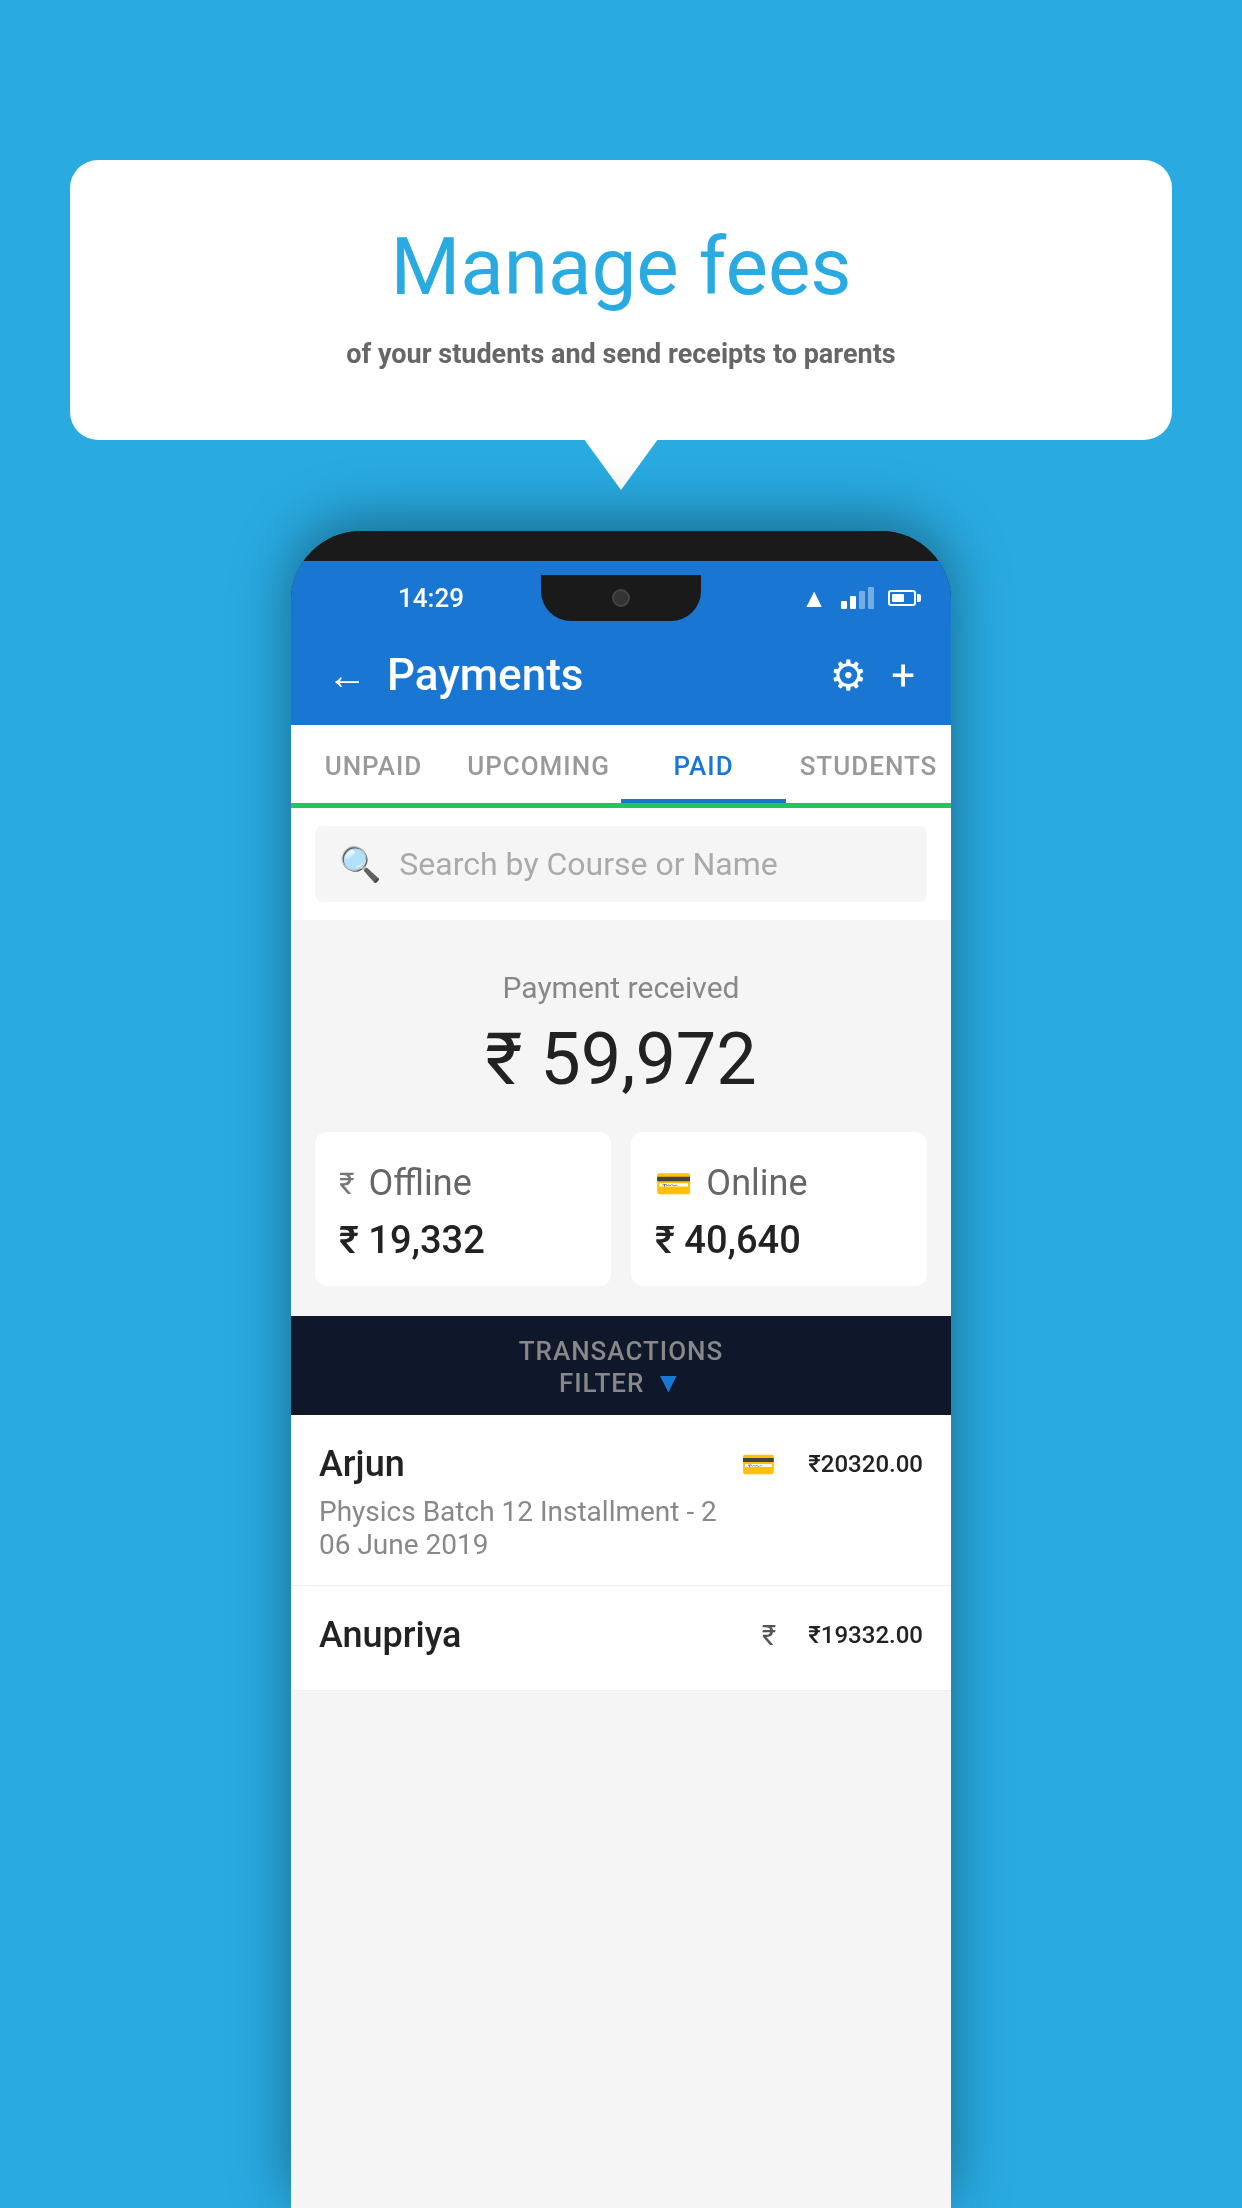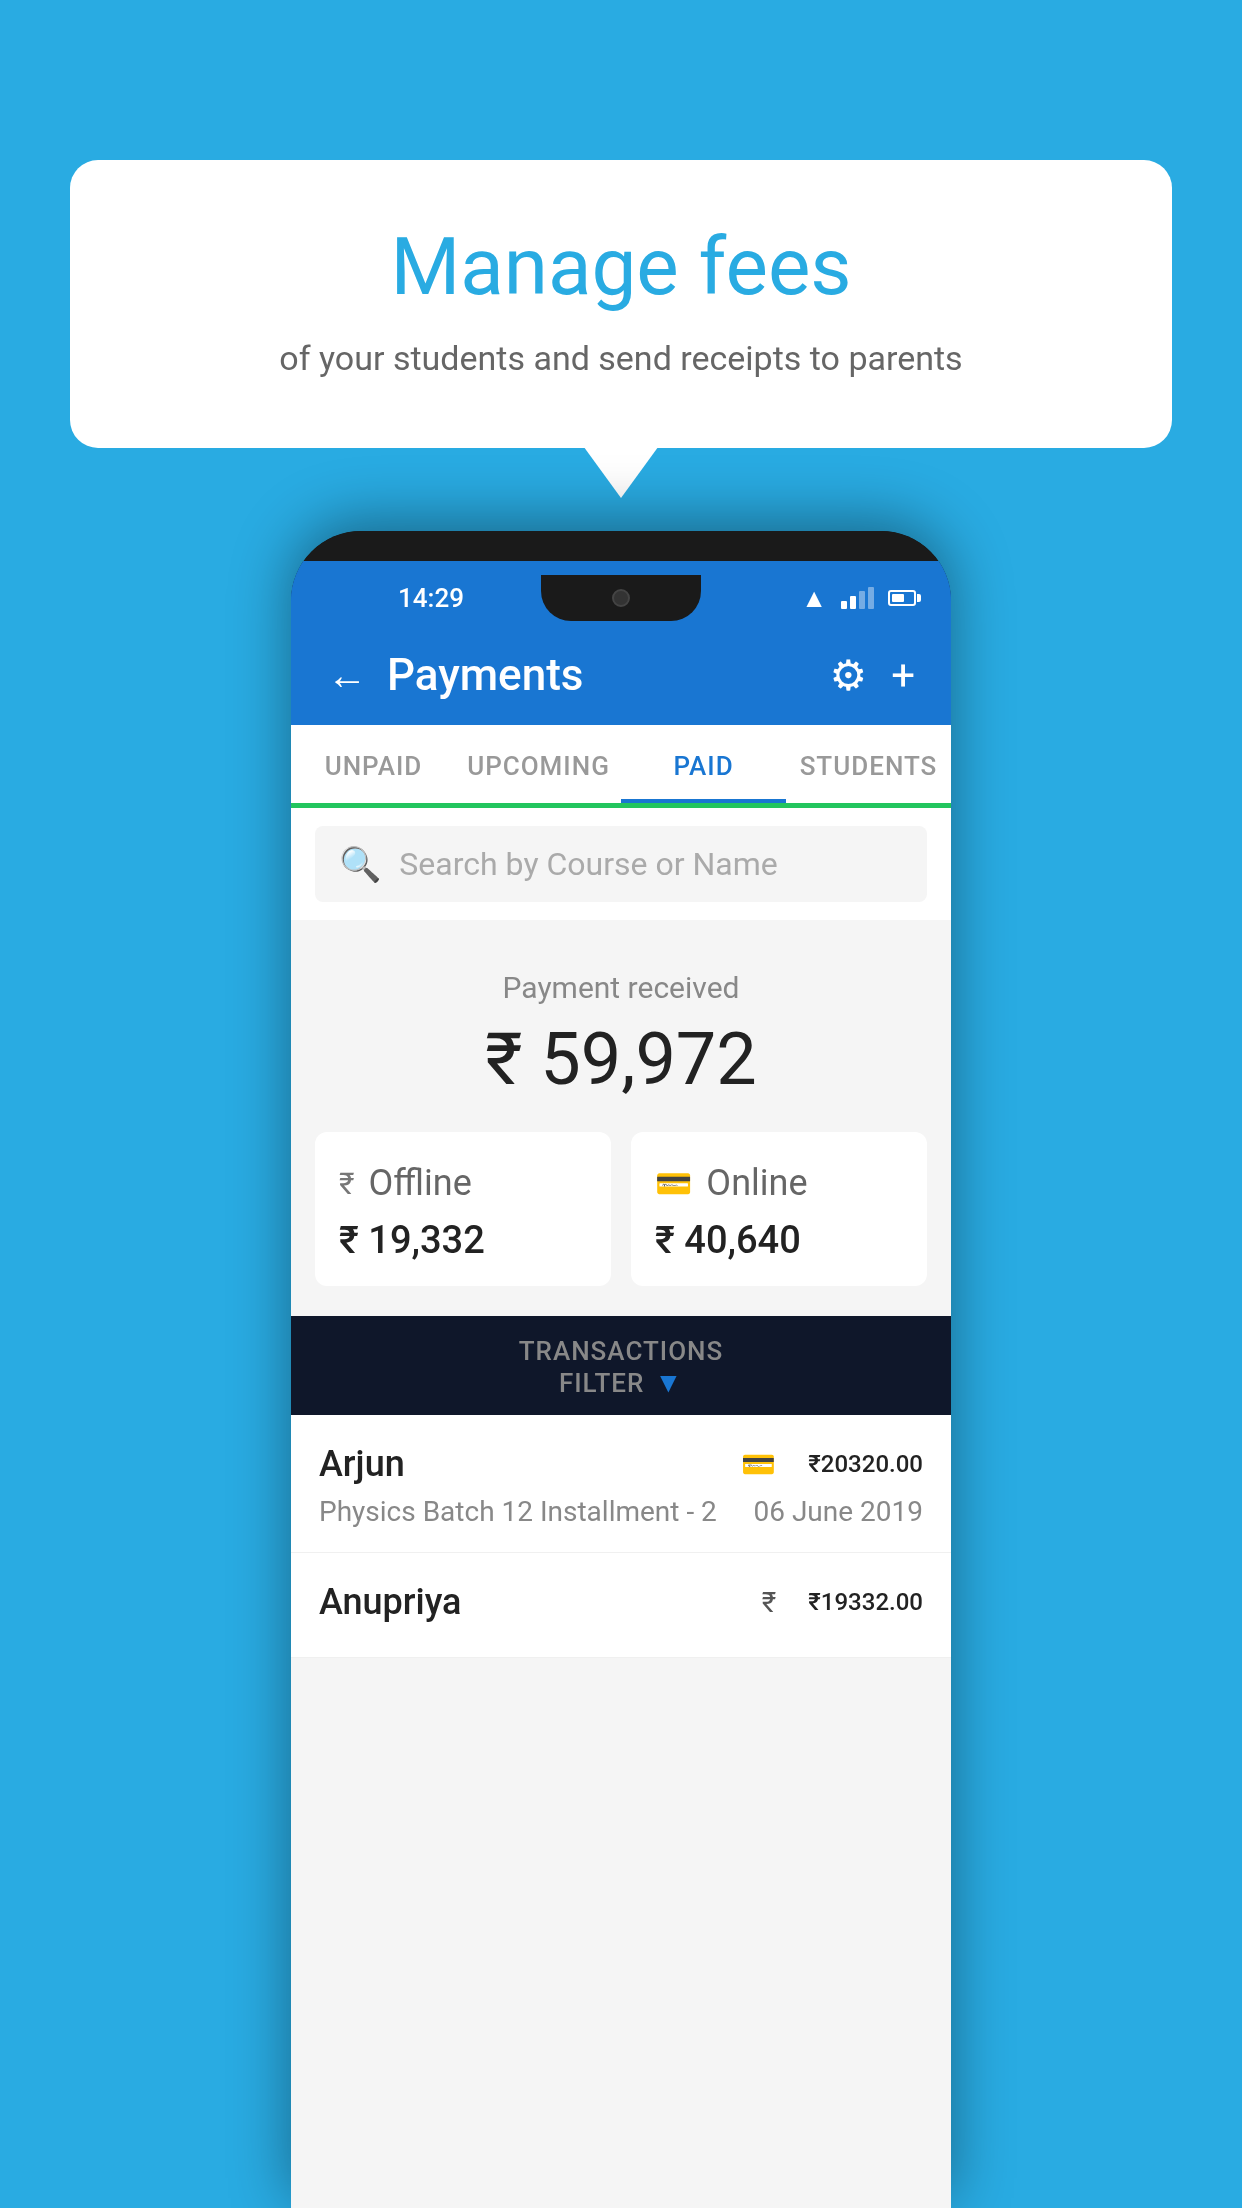--- a/index.html
+++ b/index.html
@@ -47,23 +47,23 @@
     }
 
     .speech-bubble-title {
       font-size: 80px;
       color: #29abe2;
       font-weight: 400;
       margin-bottom: 24px;
     }
 
     .speech-bubble-subtitle {
-      font-size: 34px;
+      font-size: 27px;
       color: #666;
-      font-weight: 400;
+      font-weight: 700;
     }
 
     
     .phone-frame {
       position: absolute;
       bottom: 0;
       left: 50%;
       transform: translateX(-50%);
       width: 660px;
       background: #1a1a1a;
@@ -328,21 +328,22 @@
     .transaction-amount {
       font-size: 24px;
       font-weight: 500;
       color: #222;
       margin-left: 20px;
     }
 
     .transaction-bottom {
       display: flex;
       justify-content: space-between;
-      align-items: flex-end;
+      align-items: flex-start;
+      flex-direction: column;
     }
 
     .transaction-course {
       font-size: 28px;
       color: #888;
     }
 
     .transaction-date {
       font-size: 28px;
       color: #888;

